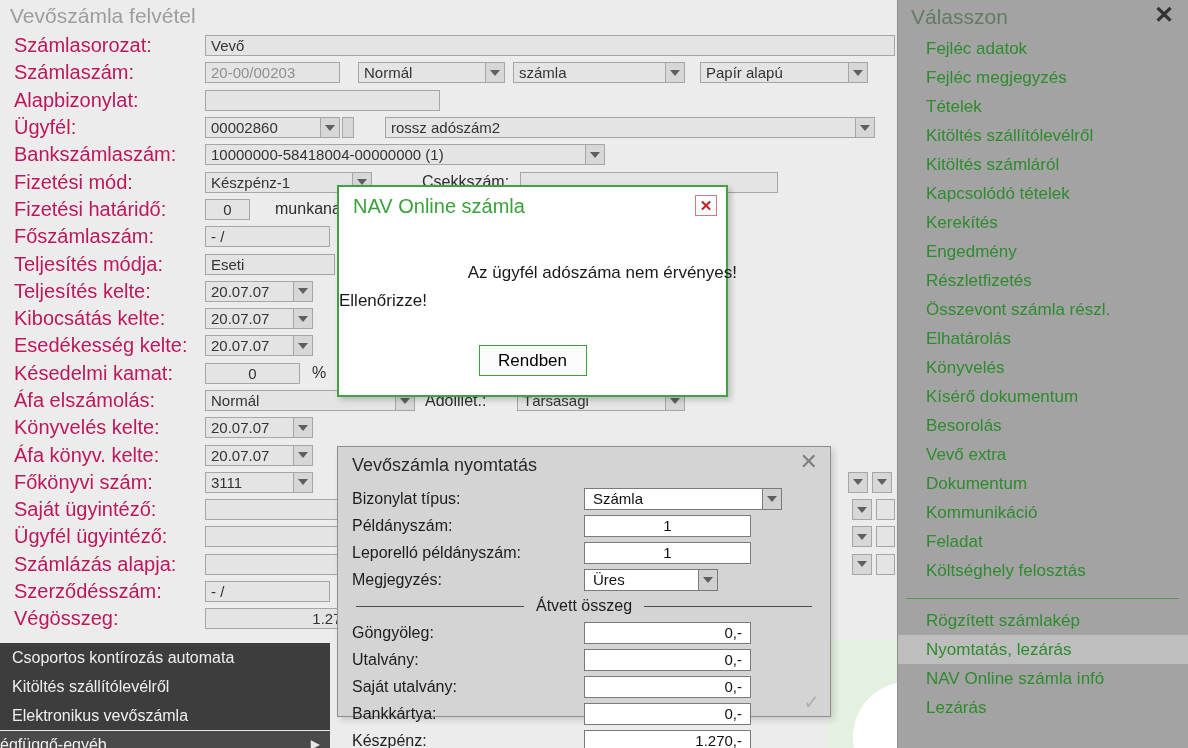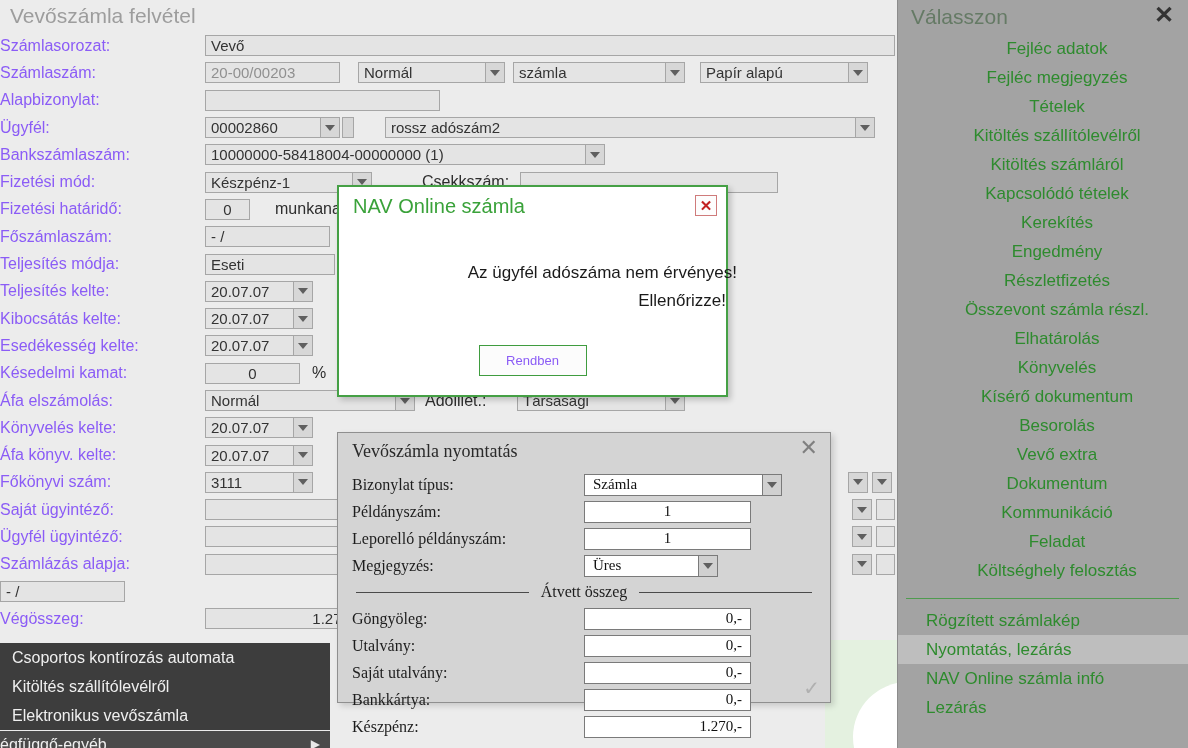--- a/index.html
+++ b/index.html
@@ -4,48 +4,48 @@
 <style>
   html,body{margin:0;padding:0;}
   body{font-family:"Liberation Sans",sans-serif;}
   .screen{position:relative;width:1188px;height:748px;overflow:hidden;background:#ececec;}
 
   
   .main-form{position:absolute;left:0;top:0;width:900px;height:748px;z-index:1;}
   .form-title{position:absolute;left:10px;top:4px;font-size:21px;color:#9d9d9d;}
   .form-rows{position:absolute;left:0;top:32px;width:900px;}
   .frow{position:relative;height:27.3px;display:flex;align-items:center;}
-  .flabel{width:205px;box-sizing:border-box;padding-left:0;font-size:16px;color:#8b5cf6;flex:none;}
+  .flabel{width:205px;box-sizing:border-box;padding-left:14px;font-size:20px;color:#be185d;flex:none;}
   .fsuffix{font-size:16px;color:#2e2e2e;margin-left:12px;}
   .fld{height:21px;border:1px solid #a6a6a6;background:#e4e4e4;font-size:15px;color:#333;
        display:flex;align-items:center;padding:0 5px;box-sizing:border-box;flex:none;overflow:hidden;white-space:nowrap;}
   .fld.center{justify-content:center;}
   .fld.right{justify-content:flex-end;}
   .fld.graytxt{color:#909090;}
   .dd{display:flex;flex:none;align-items:flex-end;}
   .dd .fld{flex:1;border-right:none;}
   .dbtn{width:20px;height:21px;border:1px solid #a6a6a6;background:#d7d7d7;display:flex;align-items:center;
         justify-content:center;box-sizing:border-box;flex:none;}
   .tri{width:0;height:0;border-left:5px solid transparent;border-right:5px solid transparent;border-top:6px solid #5f5f5f;}
   .rem{position:absolute;top:3px;}
 
   
   .nav-dialog{position:absolute;left:337px;top:185px;width:391px;height:212px;background:#ffffff;
               border:2px solid #45a045;z-index:5;box-shadow:3px 3px 6px rgba(0,0,0,.2);box-sizing:border-box;}
   .nav-title{position:absolute;left:14px;top:8px;font-size:20px;color:#3aa23a;}
   .nav-close{position:absolute;right:9px;top:8px;width:20px;height:19px;border:1px solid #cf7b7b;background:#fdfdfd;
              color:#c22222;font-weight:bold;font-size:15px;display:flex;align-items:center;justify-content:center;cursor:default;}
   .nav-msg1{position:absolute;top:76px;left:0;width:100%;text-align:right;font-size:17px;color:#1a1a1a;margin-left:11px;}
-  .nav-msg2{position:absolute;top:104px;left:0;width:100%;text-align:right;font-size:17px;color:#1a1a1a;}
+  .nav-msg2{position:absolute;top:104px;left:0;width:100%;text-align:left;font-size:17px;color:#1a1a1a;}
   .nav-ok{position:absolute;left:50%;transform:translateX(-50%);top:158px;width:108px;height:31px;background:#fcfcfc;
-          border:1px solid #3f9c3f;font-size:13px;color:#8b5cf6;font-family:"Liberation Sans",sans-serif;}
-
-  
-  .print-dialog{position:absolute;left:337px;top:432px;width:494px;height:271px;background:#d4d4d4;
-                border:1px solid #8f8f8f;z-index:4;box-sizing:border-box;box-shadow:3px 3px 6px rgba(0,0,0,.15);font-family:Liberation Serif, serif;}
+          border:1px solid #3f9c3f;font-size:17px;color:#000000;font-family:"Liberation Sans",sans-serif;}
+
+  
+  .print-dialog{position:absolute;left:337px;top:446px;width:494px;height:271px;background:#d4d4d4;
+                border:1px solid #8f8f8f;z-index:4;box-sizing:border-box;box-shadow:3px 3px 6px rgba(0,0,0,.15);}
   .print-title{position:absolute;left:14px;top:8px;font-size:18px;color:#2a2a2a;}
   .print-close{position:absolute;right:12px;top:2px;font-size:22px;color:#808080;cursor:default;}
   .prows{position:absolute;left:0;top:38px;width:100%;}
   .prow{display:flex;align-items:center;height:27px;padding-left:14px;box-sizing:border-box;}
   .plabel{width:232px;font-size:16px;color:#1d1d1d;flex:none;}
   .pfld{height:22px;background:#ffffff;border:1px solid #7a7a7a;box-sizing:border-box;font-size:15px;color:#111;
         display:flex;align-items:center;flex:none;padding:0 8px;}
   .pfld.center{justify-content:center;}
   .pfld.right{justify-content:flex-end;}
   .pdd{display:flex;flex:none;}
@@ -54,21 +54,21 @@
   .psep{display:flex;align-items:center;height:26px;padding:0 18px;}
   .psep .line{flex:1;border-top:1px solid #4a4a4a;height:0;}
   .psep .ptext{margin:0 12px;font-size:16px;color:#1d1d1d;}
   .pcheck{position:absolute;right:10px;bottom:2px;color:#b0b0b0;font-size:20px;}
 
   
   .sidebar{position:absolute;left:897px;top:0;width:291px;height:748px;background:#a3a3a3;z-index:6;
            border-left:1px solid #8c8c8c;box-sizing:border-box;}
   .sb-title{position:absolute;left:13px;top:5px;font-size:21px;color:#657a65;}
   .sb-close{position:absolute;right:14px;top:1px;font-size:24px;color:#333333;font-weight:bold;cursor:default;}
-  .sb-items{position:absolute;left:0;top:34px;width:100%;text-align:center;}
+  .sb-items{position:absolute;left:0;top:34px;width:100%;}
   .sb-item{height:29px;line-height:29px;padding-left:28px;font-size:17px;color:#2e8b2e;white-space:nowrap;}
   .sb-item.selected{background:#bebebe;}
   .sb-sep{position:absolute;left:8px;top:598px;width:273px;border-top:1px solid #4f9b4f;}
   .sb-items-bottom{position:absolute;left:0;top:606px;width:100%;}
 
   
   .context-menu{position:absolute;left:0;top:643px;width:330px;background:#3d3d3d;z-index:3;}
   .cm-item{height:29px;line-height:29px;padding-left:12px;color:#efefef;font-size:16px;white-space:nowrap;}
   .cm-strip{position:absolute;left:0;top:731px;width:330px;height:29px;line-height:27px;background:#4a4a4a;
             color:#efefef;font-size:16px;z-index:3;}
@@ -285,20 +285,21 @@
       <div class="frow">
         <div class="flabel">Számlázás alapja:</div>
         <div class="fld" style="width:300px"></div>
         <span class="rem dbtn" style="left:852px">
             <span class="tri"></span>
           </span>
         <span class="rem fld" style="left:876px;width:19px"></span>
       </div>
 
       <div class="frow">
+        <div class="flabel">Szerződésszám:</div>
         <div class="fld" style="width:125px">- /</div>
       </div>
 
       <div class="frow">
         <div class="flabel">Végösszeg:</div>
         <div class="fld right" style="width:160px">1.270,-</div>
       </div>
 
     </div>
   </div>

